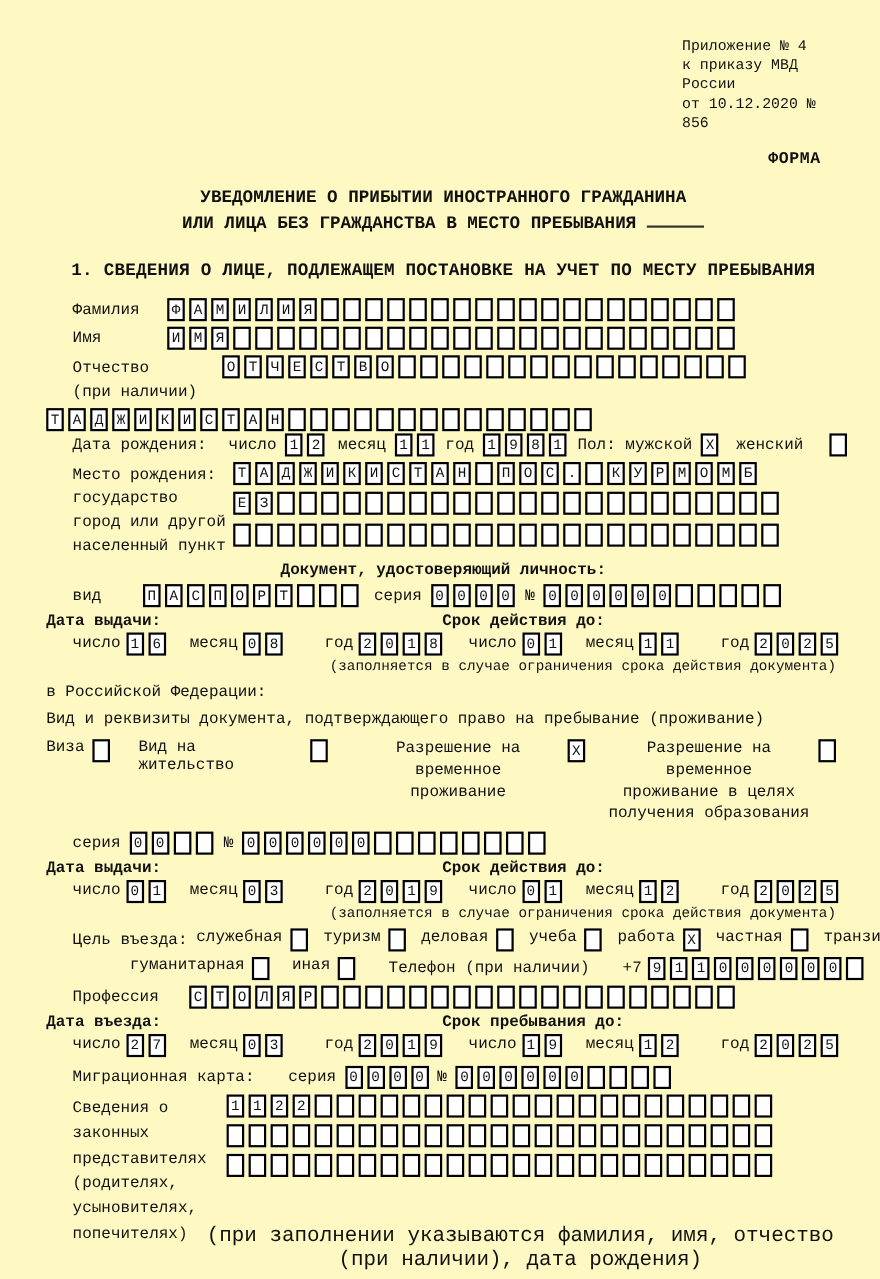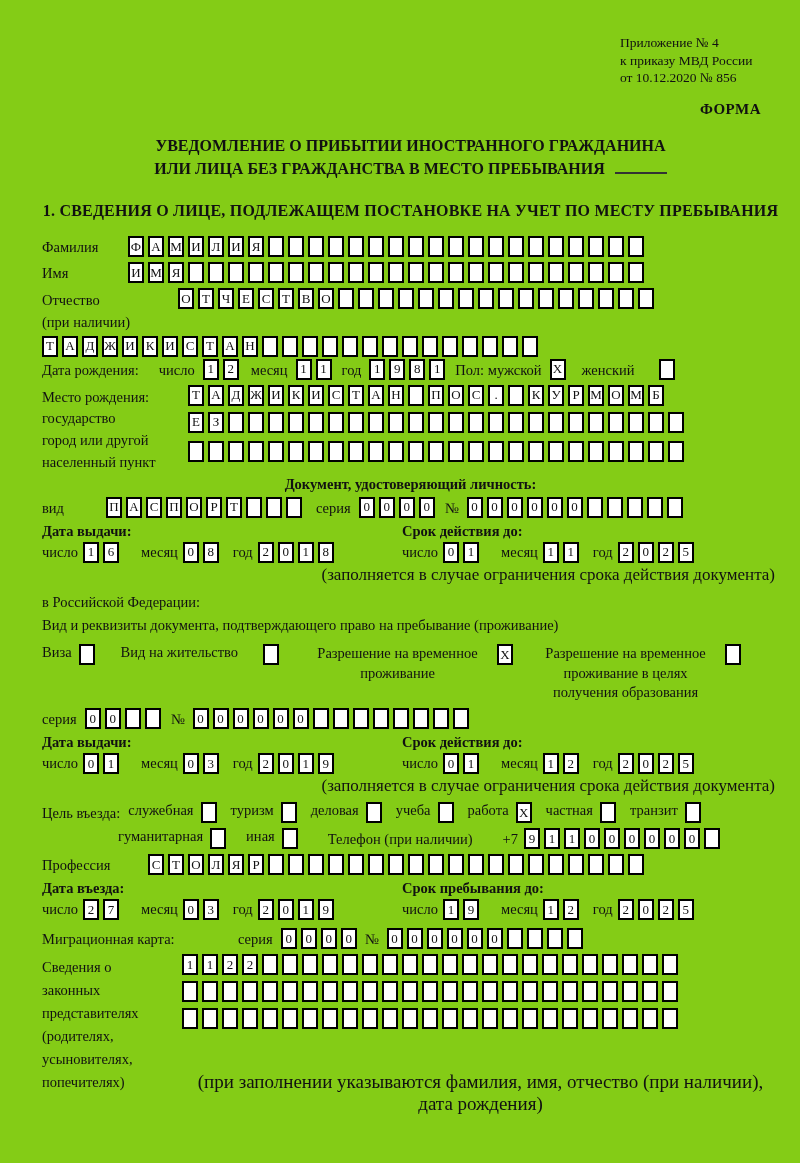--- a/index.html
+++ b/index.html
@@ -1,48 +1,48 @@
 <!DOCTYPE html>
 <html><head>
 <meta charset="utf-8">
 <style>
   * { margin:0; padding:0; box-sizing:border-box; }
   html,body { background:#888; }
   .page {
-    width:800px; height:1163px; margin:0 auto; background:#84cc16;
-    font-family:Liberation Serif, serif;
-    color:#111; padding:34px 21px 10px 42px; overflow:hidden;
+    width:800px; height:1163px; margin:0 auto; background:#fef9c3;
+    font-family:Liberation Mono, monospace;
+    color:#111; padding:34px 36px 10px 42px; overflow:hidden;
     position:relative;
   }
   .ref { margin-left:578px; font-size:13.5px; line-height:1.3; }
   .ref .ref2 { margin-top:7px; }
   .forma { text-align:right; padding-right:18px; font-weight:bold; font-size:15px; margin-top:14px; letter-spacing:0.5px; }
   .title { text-align:center; font-weight:bold; font-size:16px; line-height:1.45; margin-top:16px; }
   .uline { display:inline-block; width:52px; border-bottom:2px solid #333; height:14px; margin-left:10px; }
   .sect { text-align:center; font-weight:bold; font-size:16px; margin-top:22px; letter-spacing:0.2px; }
   .body { margin-top:16px; font-size:14.5px; }
   .row { display:flex; align-items:flex-start; margin-bottom:5px; }
-  .lbl { padding-top:3px; white-space:nowrap; }
+  .lbl { padding-top:3px; white-space:nowrap;margin-left:24px; }
   .grid { display:flex; }
   .cell {
     width:16px; height:21px; border:2px solid #000; margin-right:4px;
     display:inline-flex; align-items:center; justify-content:center;
     font-size:13px; flex:none; background:#fff;
   }
   .lblcol { line-height:1.5; padding-top:2px; }
   .gridcol .grid { margin-bottom:6px; }
   .mlbl { margin-right:8px; }
   .center-head { text-align:center; font-weight:bold; font-size:14.5px; margin:2px 0 4px 0; }
   .dates { display:flex; margin-bottom:2px; }
   .dgroup { }
   .dcap { font-weight:bold; margin-bottom:2px; }
   .dline { display:flex; align-items:flex-start; }
   .dline .lbl { padding-top:2px; margin-right:5px; }
   .dline .grid { margin-right:10px; }
-  .note-right { text-align:right; font-size:17px; padding-right:4px; margin:1px 0 6px 0; }
+  .note-right { text-align:right; font-size:13px; padding-right:4px; margin:1px 0 6px 0; }
   .chkline { display:flex; align-items:flex-start; margin-bottom:5px; }
   .chk { display:flex; align-items:flex-start; }
   .chk .txt { margin-right:7px; }
   .chk .txt.c { text-align:center; line-height:1.35; }
   .gap10 { width:10px; flex:none; } .gap16 { width:16px; flex:none; } .gap22 { width:22px; flex:none; }
   .reprnote { font-size:19px; text-align:center; margin-left:140px; margin-top:2px; }
   .mt8 { margin-top:8px; } .mt4 { margin-top:4px; }
   .restext { line-height:1.65; margin:4px 0 6px 0; }
 </style>
 </head>

